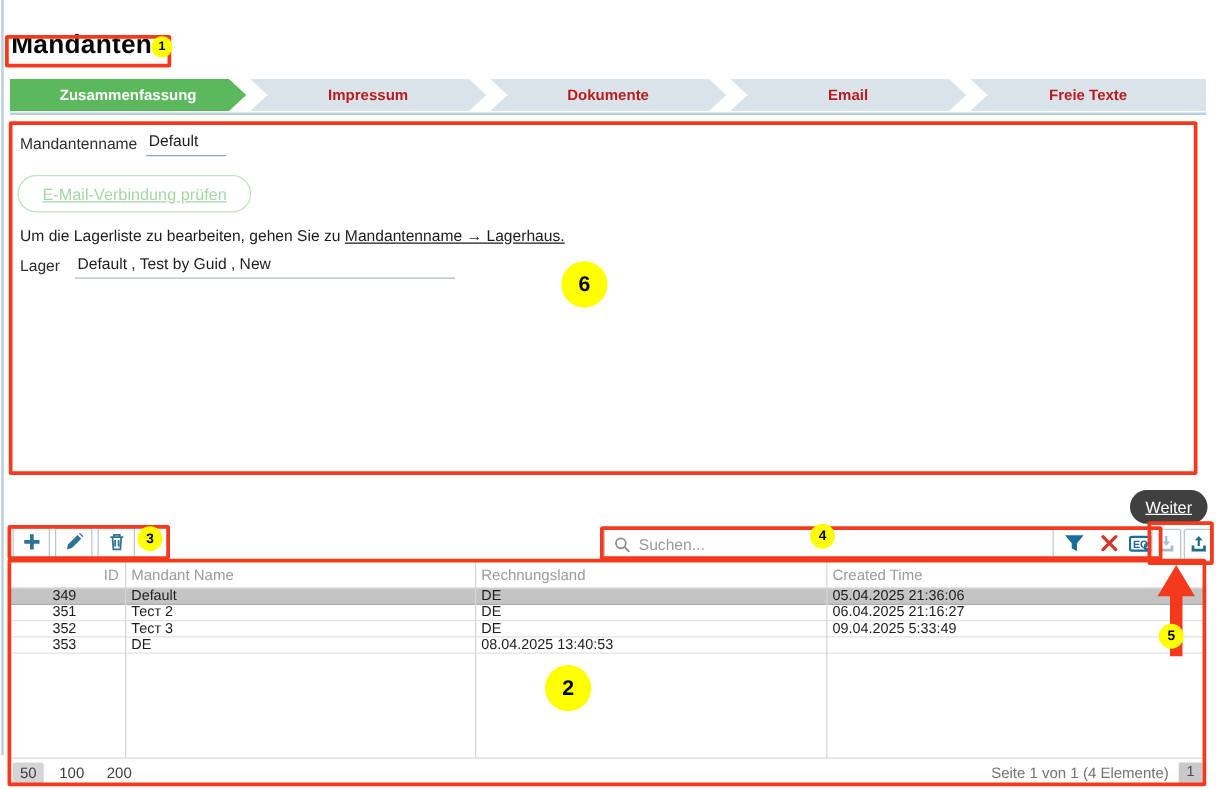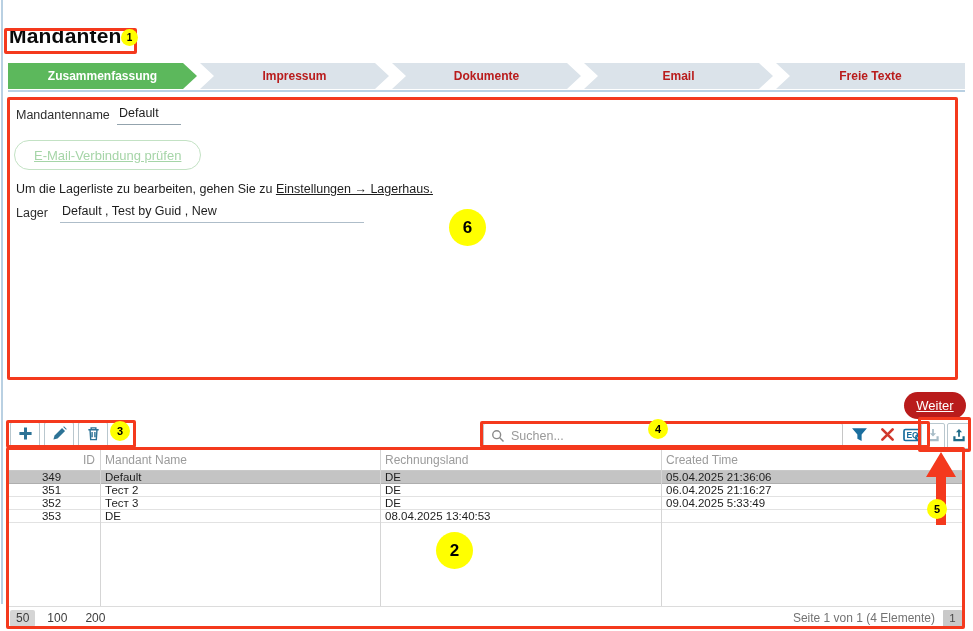--- a/index.html
+++ b/index.html
@@ -44,21 +44,21 @@
   .check-email-btn {
     position:absolute; left:14px; top:140px; height:30px; padding:0 19px;
     background:#fff; border:1.5px solid #c3e2c4; border-radius:15px;
     color:#a6d5a8; font-size:13px; font-family:"Liberation Sans",sans-serif; cursor:default;text-decoration:underline;
   }
   .lager-hint { position:absolute; left:16px; top:182px; font-size:12.5px; color:#1d1d1d; }
   .lager-hint a { color:#1d1d1d; text-decoration:underline; cursor:pointer; }
 
   .weiter-btn {
     position:absolute; left:904px; top:392px; width:62px; height:27px;
-    background:#b91c1c; border:none; border-radius:13.5px; color:#fff;
+    background:#404040; border:none; border-radius:13.5px; color:#fff;
     font-size:13px; font-family:"Liberation Sans",sans-serif; cursor:pointer;text-decoration:underline;
   }
 
   
   .crud-bar { position:absolute; left:10px; top:422px; display:flex; gap:4px; }
   .icon-btn {
     width:30px; height:26px; background:#fff; border:1px solid #b9c7ce; border-radius:2px;
     display:flex; align-items:center; justify-content:center; cursor:pointer; padding:0;
   }
   .flat-btn { border:none; background:transparent; width:26px; height:26px; display:flex; align-items:center; justify-content:center; cursor:pointer; padding:0; }
@@ -147,21 +147,21 @@
 <div class="tab-underline"></div>
 
 <div class="field field1">
   <span class="flabel">Mandantenname</span>
   <span class="uvalue">Default</span>
 </div>
 
 <button class="check-email-btn">E-Mail-Verbindung prüfen</button>
 
 <div class="lager-hint">
-  <span>Um die Lagerliste zu bearbeiten, gehen Sie zu </span><a>Einstellungen → Lagerhaus.</a>
+  <span>Um die Lagerliste zu bearbeiten, gehen Sie zu </span><a>Mandantenname → Lagerhaus.</a>
 </div>
 
 <div class="field field2">
   <span class="flabel">Lager</span>
   <span class="uvalue">Default , Test by Guid , New</span>
 </div>
 
 <button class="weiter-btn">Weiter</button>
 
 <div class="crud-bar">

